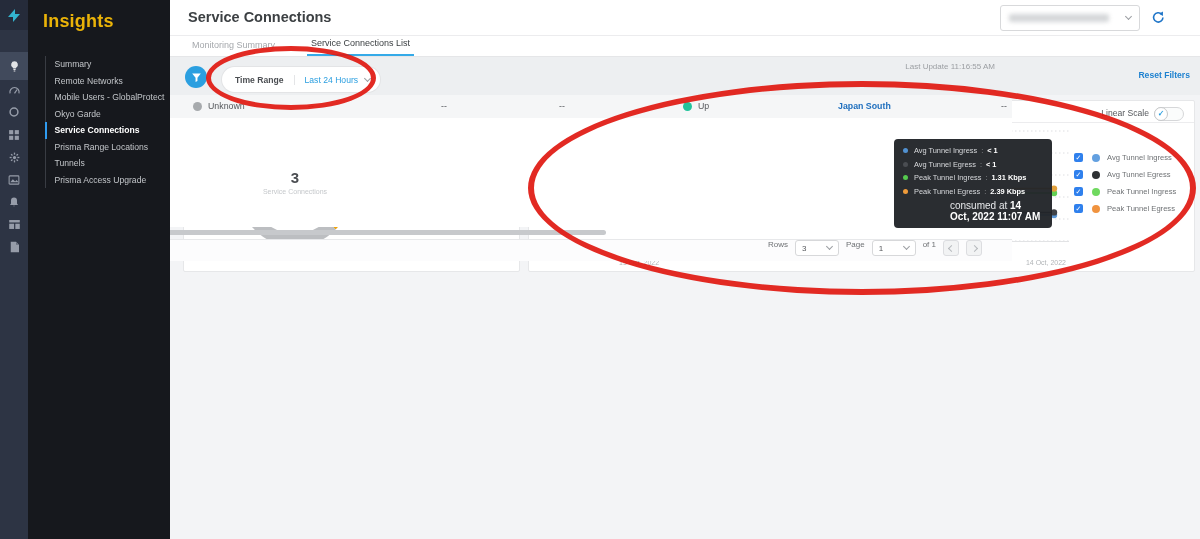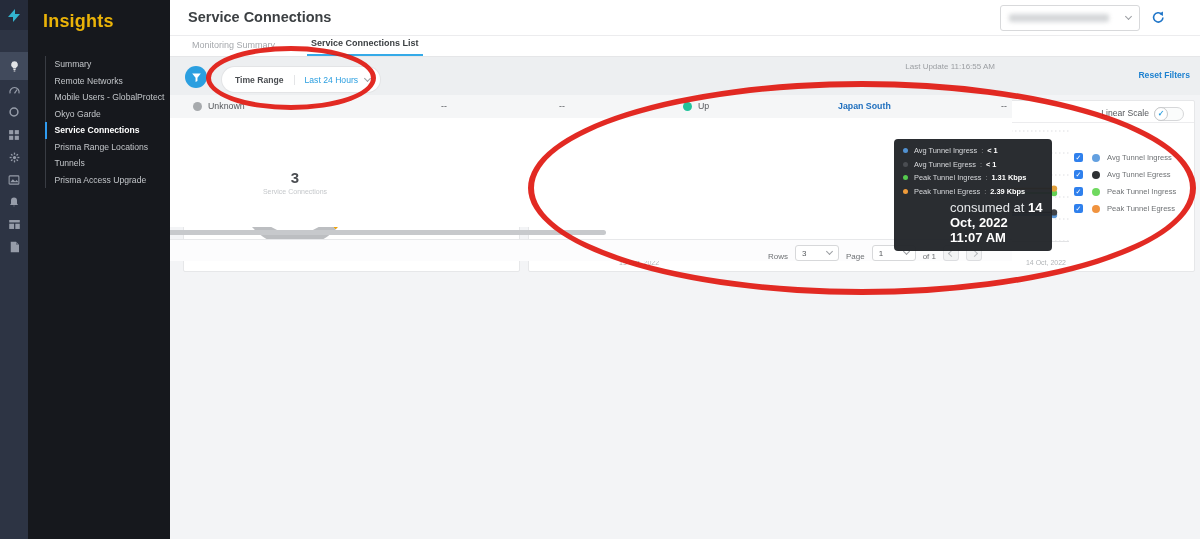--- a/index.html
+++ b/index.html
@@ -25,21 +25,21 @@
   
   #topbar { position:absolute; left:170px; top:0; width:1030px; height:36px; background:#fff; border-bottom:1px solid #ececee; z-index:2;}
   #page-title { position:absolute; left:18px; top:9px; font-size:14.5px; font-weight:bold; color:#3c4043; }
   #last-update { position:absolute; right:205px; top:14px; font-size:8px; color:#9b9ea2;margin-top:48px; }
   #account-dd { position:absolute; right:60px; top:5px; width:140px; height:26px; background:#fff;
                 border:1px solid #d8d9db; border-radius:3px; display:flex; align-items:center; padding:0 8px; }
   #refresh { position:absolute; right:34px; top:10px; width:16px; height:16px; }
 
   #tabbar { position:absolute; left:170px; top:36px; width:1030px; height:21px; background:#fff; border-bottom:1px solid #e5e6e8; display:flex; align-items:flex-end; padding-left:18px; z-index:2;}
   .tab { font-size:9px; color:#a5a8ac; padding:0 4px 6px 4px; margin-right:28px; cursor:pointer; }
-  .tab.active { color:#3c4043; font-weight:bold; border-bottom:2.5px solid #35aae8; }
+  .tab.active { color:#3c4043; font-weight:normal; border-bottom:2.5px solid #35aae8; }
 
   #filterbar { position:absolute; left:170px; top:57px; width:1030px; height:38px; background:#edeff1; z-index:1; }
   #filter-btn { position:absolute; left:15px; top:9px; width:22px; height:22px; border-radius:50%; background:#2b9fe0;
                 display:flex; align-items:center; justify-content:center; }
   #tr-pill { position:absolute; left:52px; top:10px; height:25px; background:#fff; border-radius:13px;
              display:flex; align-items:center; padding:0 10px 0 13px; box-shadow:0 0 0 1px #e3e4e6; }
   #tr-label { font-size:8.6px; color:#4c4f53; font-weight:bold; padding-right:10px; border-right:1px solid #e4e5e7; }
   #tr-value { font-size:8.6px; color:#2b9fe0; font-weight:normal; padding:0 7px 0 10px; }
   #reset-filters { position:absolute; right:10px; top:13px; font-size:8.6px; color:#1f82d0; font-weight:bold; cursor:pointer;}
 
@@ -83,21 +83,21 @@
   #bw-svg { position:absolute; left:0; top:22px; }
   svg text { font-family:"Liberation Sans", sans-serif; }
 
   #bw-tooltip { position:absolute; left:365px; top:38px; width:158px; background:rgba(33,36,41,.96);
                 border-radius:4px; padding:7px 9px 6px 9px; z-index:6; }
   .tt-row { display:flex; align-items:center; margin-bottom:4.5px; }
   .tt-row .dot { width:5px; height:5px; margin-right:6px; }
   .tt-label { font-size:7.4px; color:#d8dadd; }
   .tt-sep { font-size:7.4px; color:#9a9da1; margin:0 4px; }
   .tt-val { font-size:7.4px; color:#fff; font-weight:bold; }
-  #tt-footer { font-size:13px; color:#e6e8ea; margin-top:2px;padding-left:47px;}
+  #tt-footer { font-size:10px; color:#e6e8ea; margin-top:2px;padding-left:47px;}
   #tt-footer b { color:#fff; }
 
   #bw-legend { position:absolute; left:545px; top:52px; }
   .bwl-row { display:flex; align-items:center; margin-bottom:8px; }
   .bwl-check { width:9px; height:9px; background:#2f80ed; border-radius:2px; margin-right:9px;
                color:#fff; font-size:7px; line-height:9px; text-align:center; }
   .bwl-check::after { content:"\2713"; }
   .bwl-row .dot { width:8px; height:8px; margin-right:7px;}
   .bwl-label { font-size:7.6px; color:#6e7174; }
 
@@ -118,21 +118,21 @@
   .sort-ic .dn { border-top:3.2px solid #b9bcbf; }
   .tr { height:24px; align-items:center; }
   .tr.alt { background:#f5f6f7; }
   .td { font-size:8.8px; color:#55585c; padding-left:7px; display:flex; align-items:center; white-space:pre; overflow:hidden;}
   .td .dot { width:9px; height:9px; margin-right:6px; }
   .td .link { color:#1f6fbe; font-weight:bold; cursor:pointer;}
   .blur-block { display:inline-block; width:118px; height:8px; background:#c6c9cc; border-radius:2px; filter:blur(2px); opacity:.75;}
 
   #hscroll { position:absolute; left:2px; top:230px; width:604px; height:5px; background:#c7c9cc; border-radius:3px; }
   #table-foot { position:absolute; left:0; top:239px; width:1012px; height:22px; background:#fcfcfd; border-top:1px solid #e7e8ea;
-                display:flex; align-items:flex-end; justify-content:flex-end; padding-right:30px; gap:7px;}
+                display:flex; align-items:flex-start; justify-content:flex-end; padding-right:30px; gap:7px;}
   .pg-label { font-size:8px; color:#6e7174; }
   .pg-select { width:44px; height:16px; border:1px solid #d7d8da; border-radius:3px; background:#fff;
                display:flex; align-items:center; justify-content:space-between; padding:0 6px; }
   .pg-select span { font-size:8px; color:#55585c; }
   .pg-btn { width:16px; height:16px; border:1px solid #dcdde0; background:#f2f3f4; border-radius:3px;
             display:flex; align-items:center; justify-content:center; }
   .pg-btn .chev { border-color:#b6b9bc; margin:0; }
   .chev-l { transform:rotate(45deg); margin-left:2px;}
   .chev-r { transform:rotate(225deg); margin-right:2px;}
 

